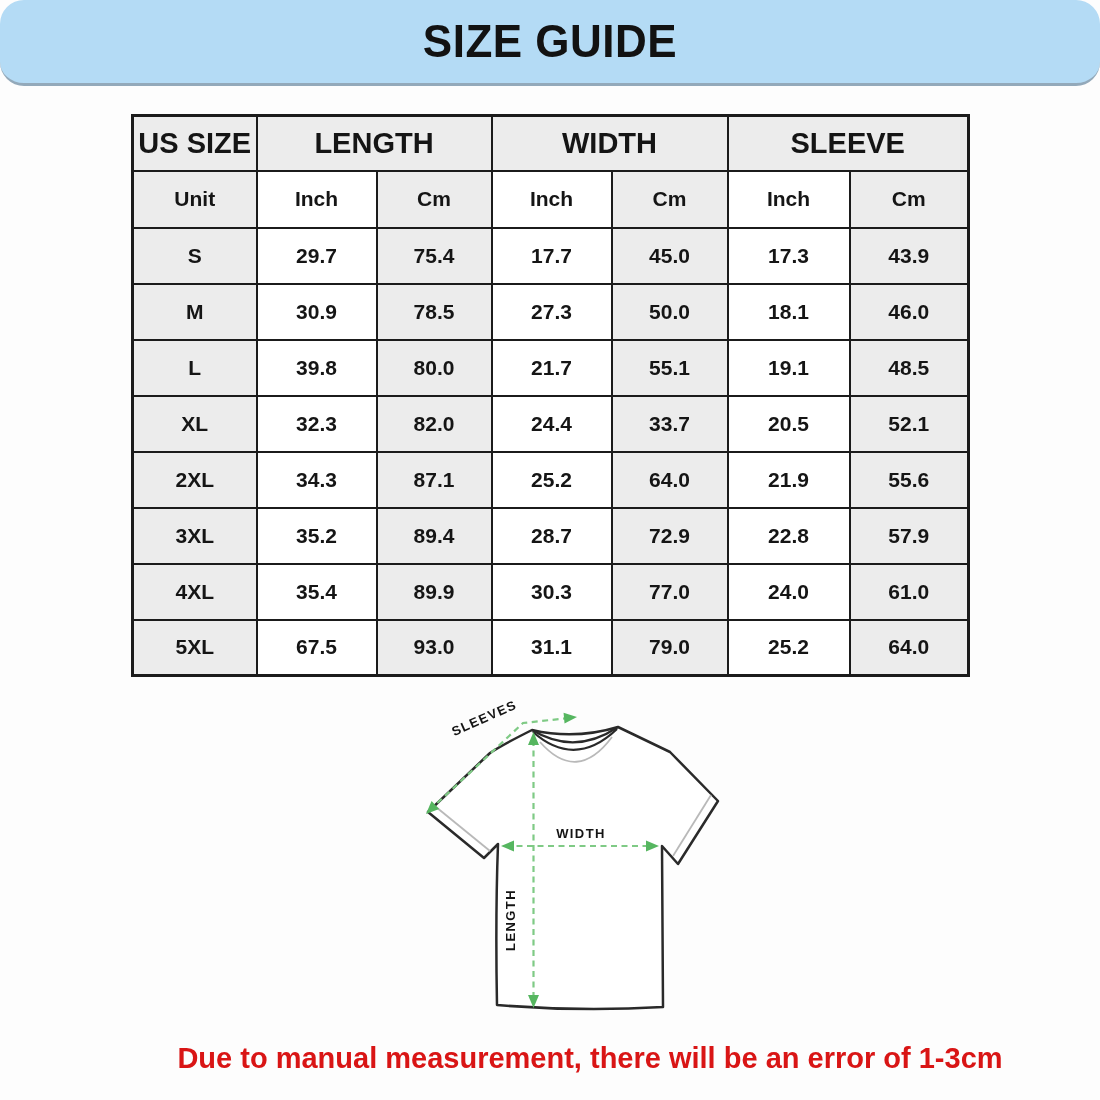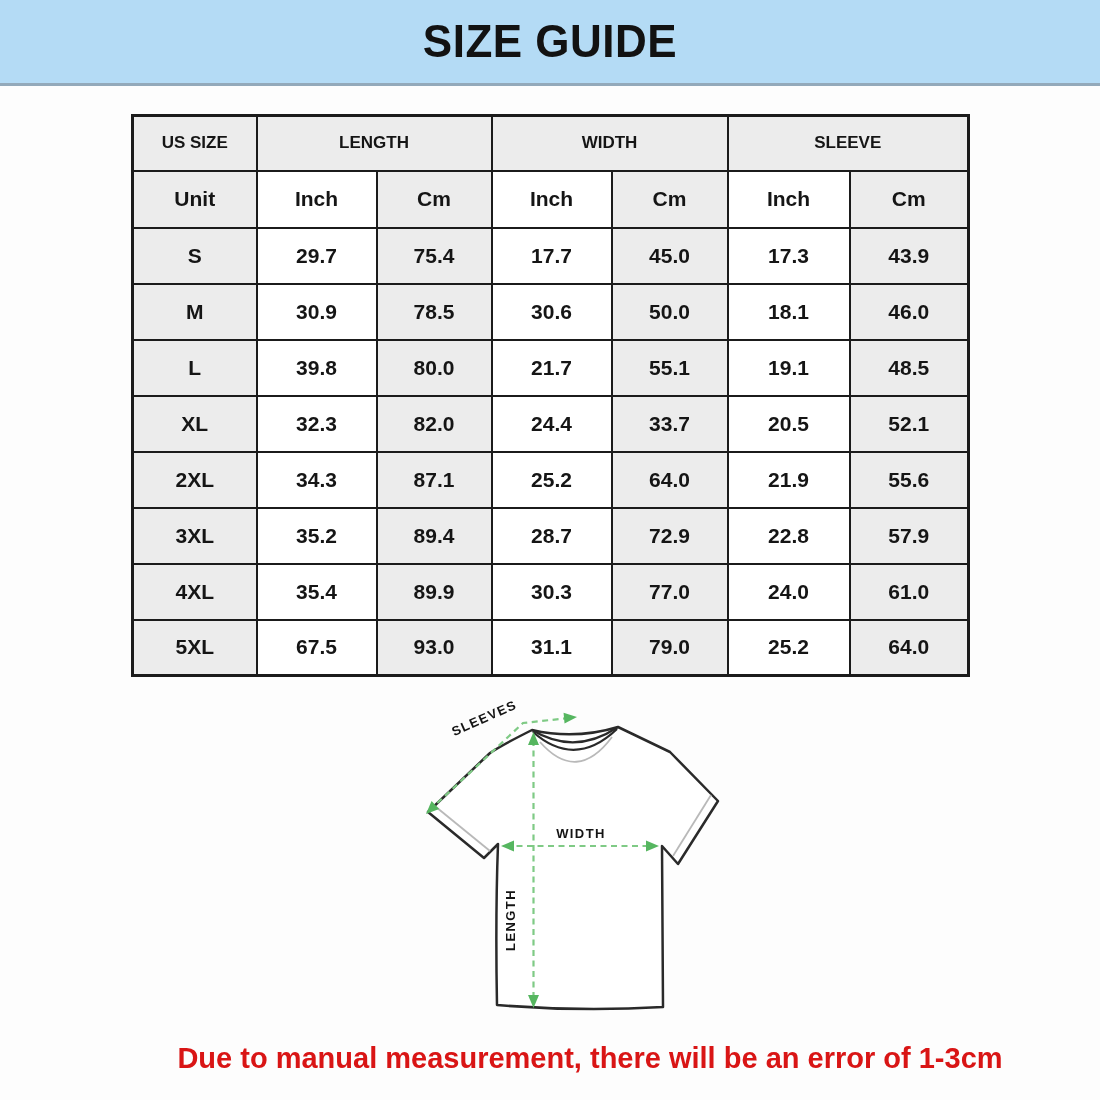--- a/index.html
+++ b/index.html
@@ -9,41 +9,41 @@
     font-family:"Liberation Sans", sans-serif;
     overflow:hidden;
   }
   .canvas { position:relative; width:1100px; height:1100px; background:#fdfdfd; }
 
   
   .titlebar {
     position:absolute; left:0; top:0; width:1100px; height:83px;
     background:var(--header-bg, #b4dbf5);
     border-bottom:3px solid #93a9ba;
-    display:flex; align-items:center; justify-content:center;
+    display:flex; align-items:center; justify-content:center;border-radius:24px;
   }
   .titlebar h1 {
     margin:0; font-size:44px; font-weight:900; color:#121212;
     letter-spacing:.5px; transform:scaleY(1.03);
   }
 
   
   table.size-table {
     position:absolute; left:131px; top:114px; width:836px;
     border-collapse:collapse; table-layout:fixed;
     background:#ffffff;
     border:3px solid var(--border-col, #1b1b1b);
   }
   .size-table td, .size-table th {
     border:2px solid var(--border-col, #1b1b1b);
     text-align:center; vertical-align:middle;
     font-weight:bold; color:#151515; padding:0;
   }
   .size-table .shade { background:var(--shade-col, #ececec); }
-  .size-table tr.r-head  { height:55px; font-size:17px; }
+  .size-table tr.r-head  { height:55px; font-size:29px; }
   .size-table tr.r-unit  { height:57px; font-size:21px;margin-left:11px; }
   .size-table tr.r-data  { height:56px; font-size:21px; }
 
   
   svg.tshirt { position:absolute; left:398px; top:688px; }
   .shirt-line   { fill:#ffffff; stroke:#2a2a2a; stroke-width:2.5; stroke-linejoin:round; }
   .collar-line  { fill:none; stroke:#2a2a2a; stroke-width:2.2; }
   .seam-line    { fill:none; stroke:#b9b9b9; stroke-width:1.8; }
   .dash-line    { fill:none; stroke:#7fca85; stroke-width:2.2; stroke-dasharray:6 4.5; }
   .arrow-head   { fill:#56b660; stroke:none; }
@@ -100,21 +100,21 @@
           <td class="shade">75.4</td>
           <td class="">17.7</td>
           <td class="shade">45.0</td>
           <td class="">17.3</td>
           <td class="shade">43.9</td>
         </tr>
         <tr class="r-data">
           <td class="shade">M</td>
           <td class="">30.9</td>
           <td class="shade">78.5</td>
-          <td class="">30.6</td>
+          <td class="">27.3</td>
           <td class="shade">50.0</td>
           <td class="">18.1</td>
           <td class="shade">46.0</td>
         </tr>
         <tr class="r-data">
           <td class="shade">L</td>
           <td class="">39.8</td>
           <td class="shade">80.0</td>
           <td class="">21.7</td>
           <td class="shade">55.1</td>

